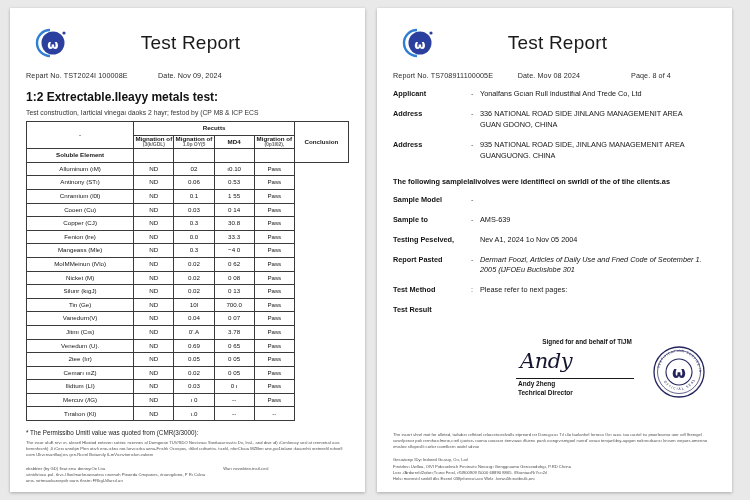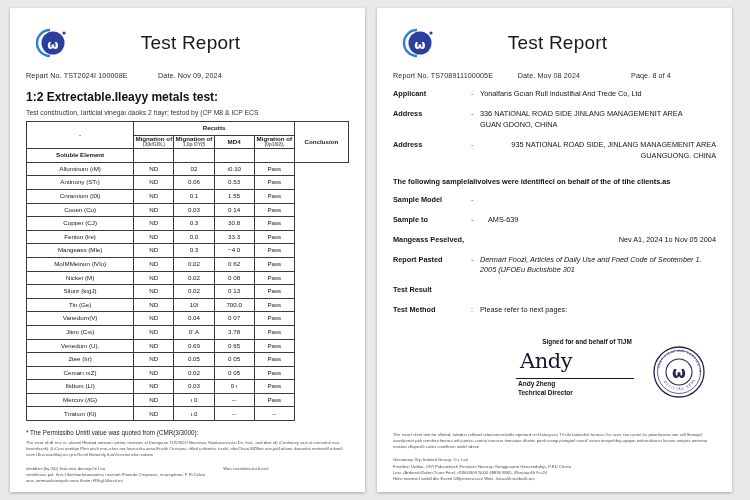--- a/index.html
+++ b/index.html
@@ -147,20 +147,21 @@
     color: #111;
     text-align: center;
     padding-right: 50px;
   }
   .sig-area { position: relative; height: 44px; }
   .sig-script {
     position: absolute;
     left: 8px;
     top: 4px;
     font-family: "DejaVu Serif", serif;
+    font-style: italic;
     font-size: 21px;
     color: #14142e;
     letter-spacing: -0.5px;
   }
   .sig-line {
     position: absolute;
     left: 4px;
     top: 33px;
     width: 118px;
     border-top: 1px solid #1a1a1a;
@@ -441,57 +442,57 @@
         </div>
         <div class="field">
           <div class="lbl">Address</div>
           <div class="sep">-</div>
           <div class="val" style="white-space: pre-line;">336 NATIONAL ROAD SIDE   JINLANG MANAGEMENIT AREA
 GUAN GDONO, CHINA</div>
         </div>
         <div class="field">
           <div class="lbl">Address</div>
           <div class="sep">-</div>
-          <div class="val" style="white-space: pre-line; text-align: right;">935 NATIONAL ROAD SIDE,  JINLANG MANAGEMENIT AREA
+          <div class="val" style="white-space: pre-line;">935 NATIONAL ROAD SIDE,  JINLANG MANAGEMENIT AREA
 GUANGUONG. CHINA</div>
         </div>
       </div>
 
-    <div class="statement">The following samplelalivolves were identifiecl on behalf of the of tihe clients.as</div>
+    <div class="statement">The following samplelalivolves were identifiecl on swrldl of the of tihe clients.as</div>
 
     <div id="fields-2">
         <div class="field">
           <div class="lbl">Sample Model</div>
           <div class="sep">-</div>
         </div>
         <div class="field">
           <div class="lbl">Sample to</div>
           <div class="sep">-</div>
-          <div class="val" style="white-space: pre-line; margin-left: 8px;">AMS-639</div>
-        </div>
-        <div class="field">
-          <div class="lbl">Mangeass Peselved,</div>
+          <div class="val" style="white-space: pre-line;">AMS-639</div>
+        </div>
+        <div class="field">
+          <div class="lbl">Testing Peselved,</div>
           <div class="sep"></div>
-          <div class="val" style="white-space: pre-line; text-align: right;">Nev A1, 2024 1o Nov 05  2004</div>
+          <div class="val" style="white-space: pre-line;">Nev A1, 2024 1o Nov 05  2004</div>
         </div>
         <div class="field">
           <div class="lbl">Report Pasted</div>
           <div class="sep">-</div>
           <div class="val" style="white-space: pre-line; font-style: italic;">Dermart Foozl, Articles of Daily Use and Fned Code of Seotember 1.
 2005 (lJFOEu Buclıslobe 301</div>
         </div>
         <div class="field">
+          <div class="lbl">Test Method</div>
+          <div class="sep">:</div>
+          <div class="val" style="white-space: pre-line;">Please refer to next pages:</div>
+        </div>
+        <div class="field">
           <div class="lbl">Test Result</div>
           <div class="sep"></div>
           <div class="val" style="white-space: pre-line;"></div>
-        </div>
-        <div class="field">
-          <div class="lbl">Test Method</div>
-          <div class="sep">:</div>
-          <div class="val" style="white-space: pre-line;">Please refer to next pages:</div>
         </div>
       </div>
 
     <div class="sign-block">
       <div class="sign-inner">
         <div class="sign-for">Signed for and behalf of TIJM</div>
         <div class="sig-area">
           <div class="sig-script">Andy</div>
           <div class="sig-line"></div>
           <div class="sig-name">

